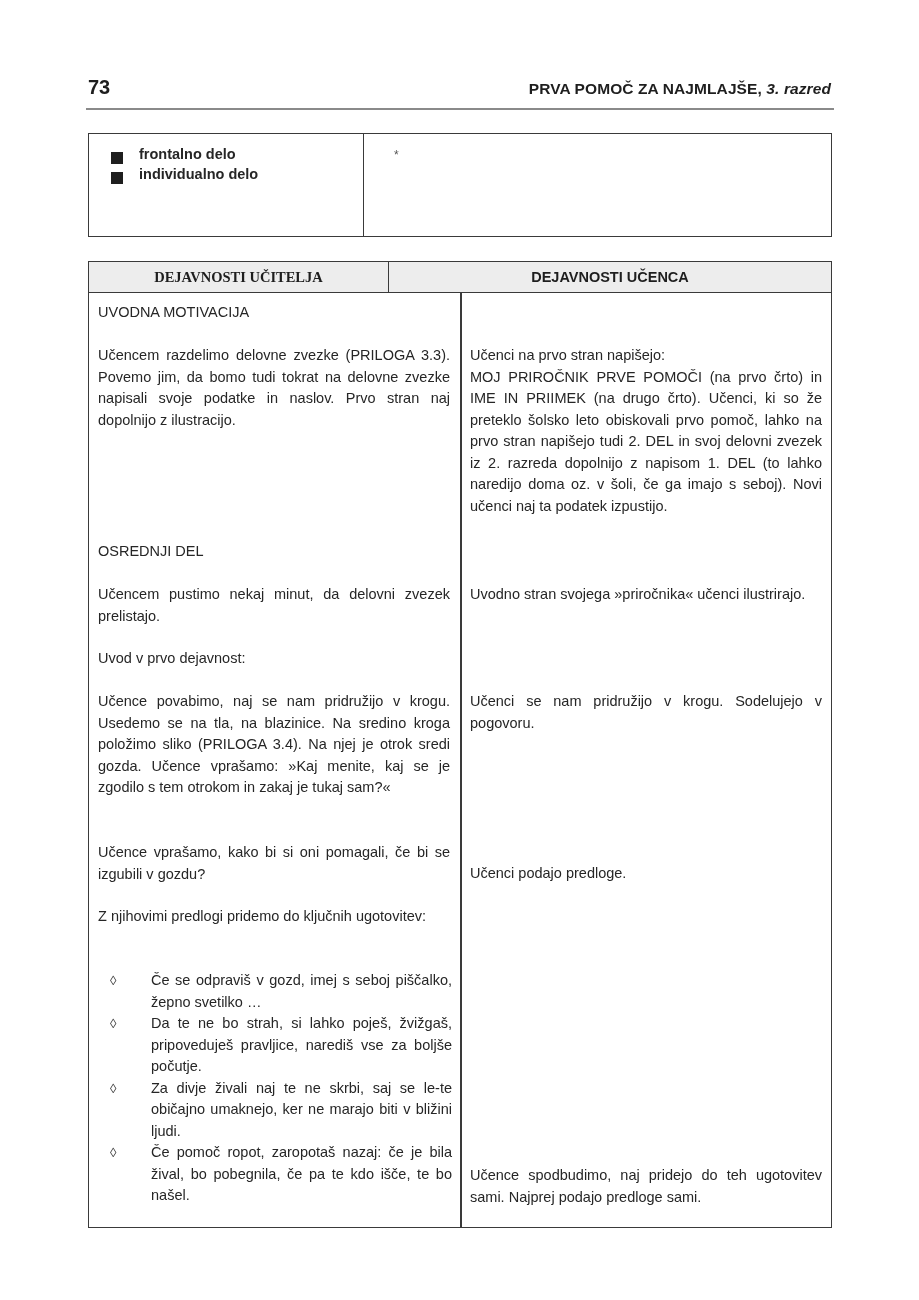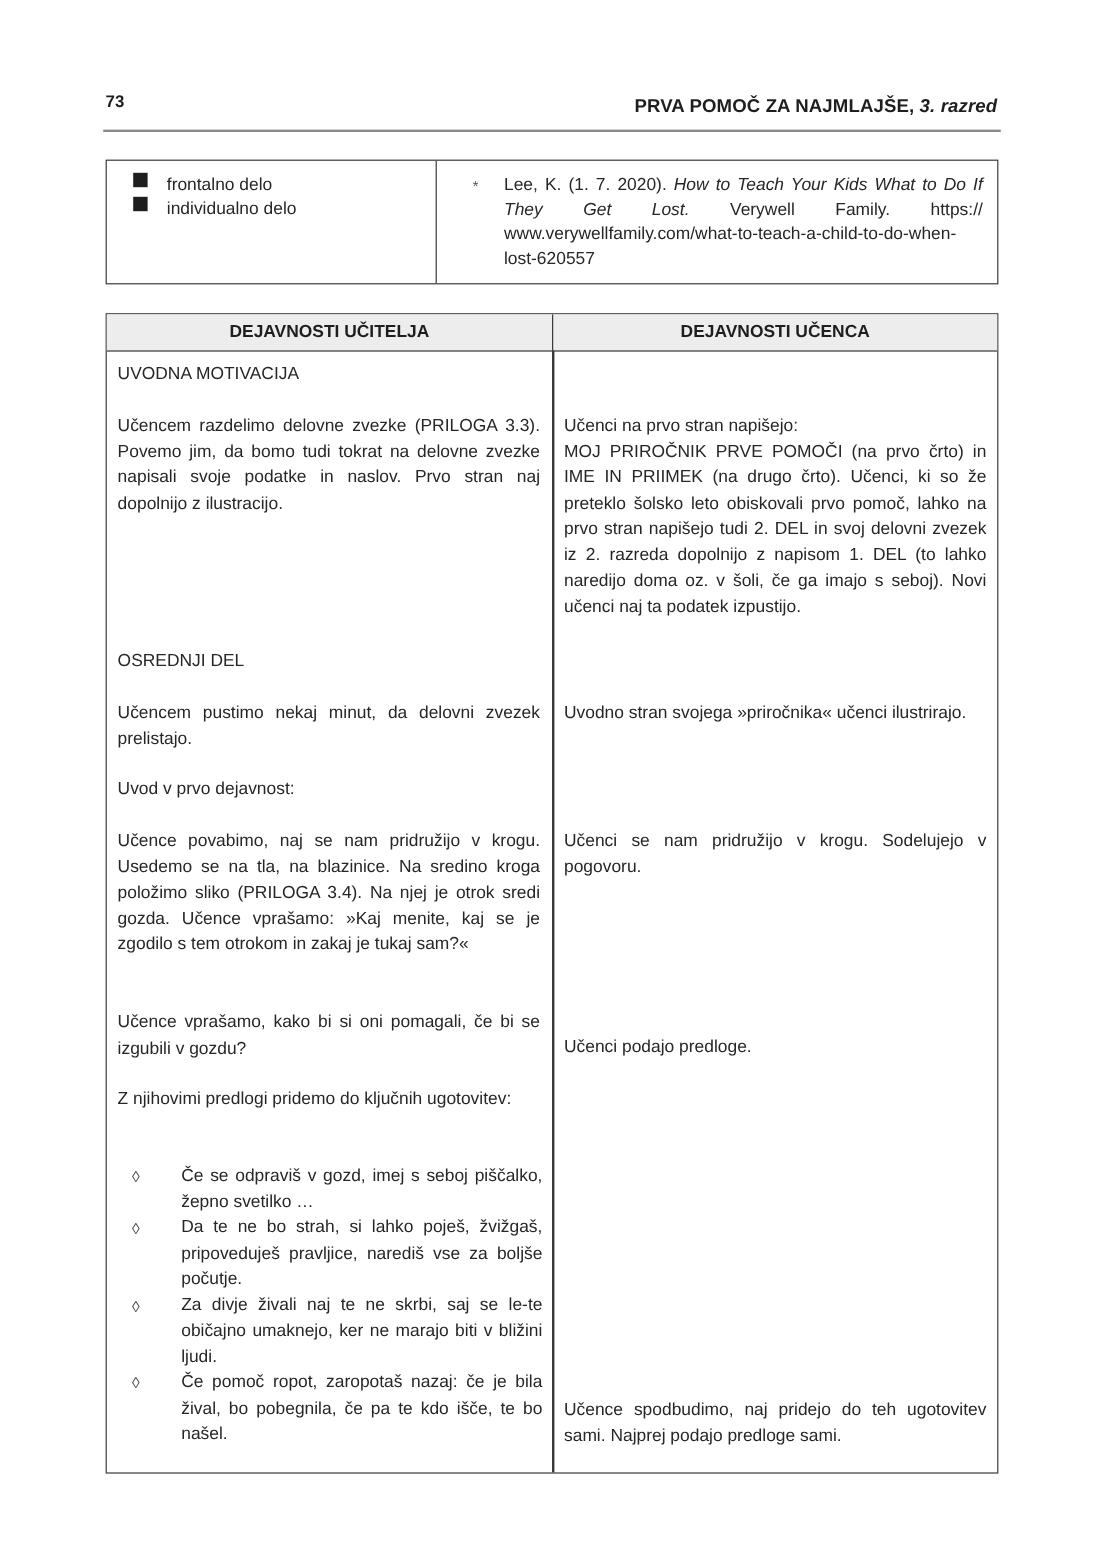--- a/index.html
+++ b/index.html
@@ -3,62 +3,62 @@
 <meta charset="utf-8">
 <style>
   html, body { margin: 0; padding: 0; background: #ffffff; }
   body {
     width: 919px; height: 1300px; position: relative; overflow: hidden;
     font-family: "Liberation Sans", "DejaVu Sans", sans-serif;
     color: #262626;
   }
   .page-number {
     position: absolute; left: 88px; top: 76px;
-    font-size: 14px; font-weight: bold; color: #1e1e1e;
+    font-size: 20px; font-weight: bold; color: #1e1e1e;
   }
   .running-title {
     position: absolute; right: 88px; top: 80px;
     font-size: 15.5px; font-weight: bold; color: #1e1e1e; letter-spacing: 0.1px;
   }
   .running-title em { font-style: italic; }
   .header-rule {
     position: absolute; left: 86px; top: 108px; width: 748px; height: 2px;
     background: #8a8a8a;
   }
   
   .info-table {
     position: absolute; left: 88px; top: 133px; width: 744px; height: 104px;
     border: 1.5px solid #3a3a3a; box-sizing: border-box; display: flex;
   }
   .info-left {
     width: 275px; border-right: 1.5px solid #3a3a3a; box-sizing: border-box;
     padding: 10px 0 0 22px; font-size: 14.5px; line-height: 20px;
   }
-  .info-left .row { display: flex; align-items: flex-start; }
+  .info-left .row { display: flex; align-items: flex-end; font-weight: bold; }
   .sq { width: 12px; height: 12px; background: #1e1e1e; margin-right: 16px; display: inline-block; }
   .info-right {
     flex: 1; padding: 10px 12px 0 30px; font-size: 14.5px; line-height: 20.5px;
     display: flex; text-align: justify;
   }
   .info-right .star { width: 26px; flex: none; color: #555; font-size: 12px; padding-top: 1px; }
   .info-right .ref { flex: 1; }
   .info-right .ref em { font-style: italic; }
 
   
   .main-table {
     position: absolute; left: 88px; top: 261px; width: 744px; height: 967px;
     border: 1.5px solid #3a3a3a; box-sizing: border-box;
   }
   .thead {
     display: flex; height: 30px; background: #ededed; border-bottom: 1.5px solid #3a3a3a;
   }
   .th {
     flex: none; text-align: center; font-weight: bold; font-size: 14.5px; line-height: 30px; color: #1e1e1e;
   }
-  .th.left { width: 372px; border-right: 1.5px solid #3a3a3a; box-sizing: border-box; }
+  .th.left { width: 300px; border-right: 1.5px solid #3a3a3a; box-sizing: border-box; font-family: Liberation Serif, serif; }
   .th.right { flex: 1; }
   .col-divider {
     position: absolute; left: 371px; top: 30px; bottom: 0; width: 1.5px; background: #3a3a3a;
   }
   .cell {
     position: absolute; font-size: 14.5px; line-height: 21.5px; text-align: justify; color: #262626;
   }
   .cl { left: 9px; width: 352px; }
   .cr { left: 381px; width: 352px; }
   .u { }
@@ -85,25 +85,20 @@
       <span class="sq"></span>
       <span>frontalno delo</span>
     </div>
     <div class="row">
       <span class="sq"></span>
       <span>individualno delo</span>
     </div>
   </div>
   <div class="info-right">
     <span class="star">*</span>
-    <span class="ref">
-      <span>Lee, K. (1. 7. 2020).</span>
-      <em>How to Teach Your Kids What to Do If They Get Lost.</em>
-      <span>Verywell Family. https:// www.verywellfamily.com/what-to-teach-a-child-to-do-when-lost-620557</span>
-    </span>
   </div>
 </div>
 
 <div class="main-table">
   <div class="thead">
     <div class="th left">DEJAVNOSTI UČITELJA</div>
     <div class="th right">DEJAVNOSTI UČENCA</div>
   </div>
   <div class="col-divider"></div>
 

